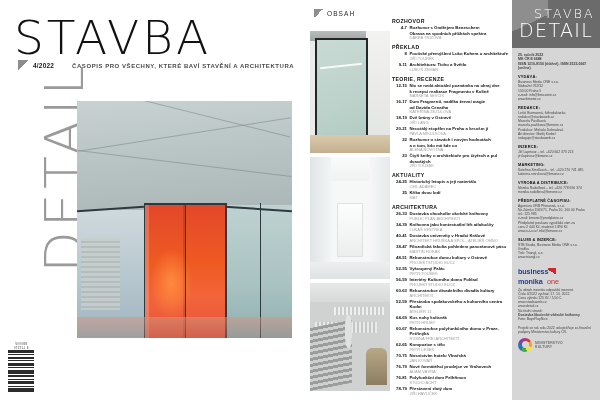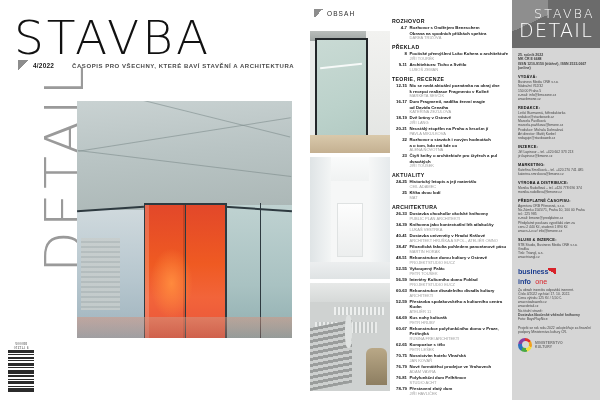--- a/index.html
+++ b/index.html
@@ -434,21 +434,21 @@
         <div class="p-sub">Předplatné poukazu vypořádá vám za</div>
         <div class="p-sub">cenu 2 440 Kč, studenti 1 890 Kč</div>
         <div class="p-sub">www.s-t-v.cz/ info@bmone.cz</div>
         <div class="p-head">SLUMI &amp; INZERCE:</div>
         <div class="p-sub">STB Studio, Business Media ONE s.r.o.</div>
         <div class="p-sub">Grafika</div>
         <div class="p-sub">Tisk: Triangl, a.s.</div>
         <div class="p-sub">www.triangl.cz</div>
         <div class="bmo">
           <div><span class="b1">business</span><span class="swoosh"></span></div>
-          <div><span class="b2">info</span> <span class="b3">one</span></div>
+          <div><span class="b2">monika</span> <span class="b3">one</span></div>
         </div>
         <div class="p-sub">Za obsah inzerátů odpovídá inzerent.</div>
         <div class="p-sub">Číslo 4/2022 vychází 17. 10. 2022.</div>
         <div class="p-sub">Cena výtisku 125 Kč / 5,50 €.</div>
         <div class="p-sub">www.stavbaweb.cz</div>
         <div class="p-sub">www.detail.cz</div>
         <div class="p-sub">Na titulní straně:</div>
         <div class="p-sub" style="font-weight: bold;">Dostavba libočeské vědecké knihovny</div>
         <div class="p-sub">Foto: BoysPlayNice</div>
         <div class="p-sub">&nbsp;</div>

